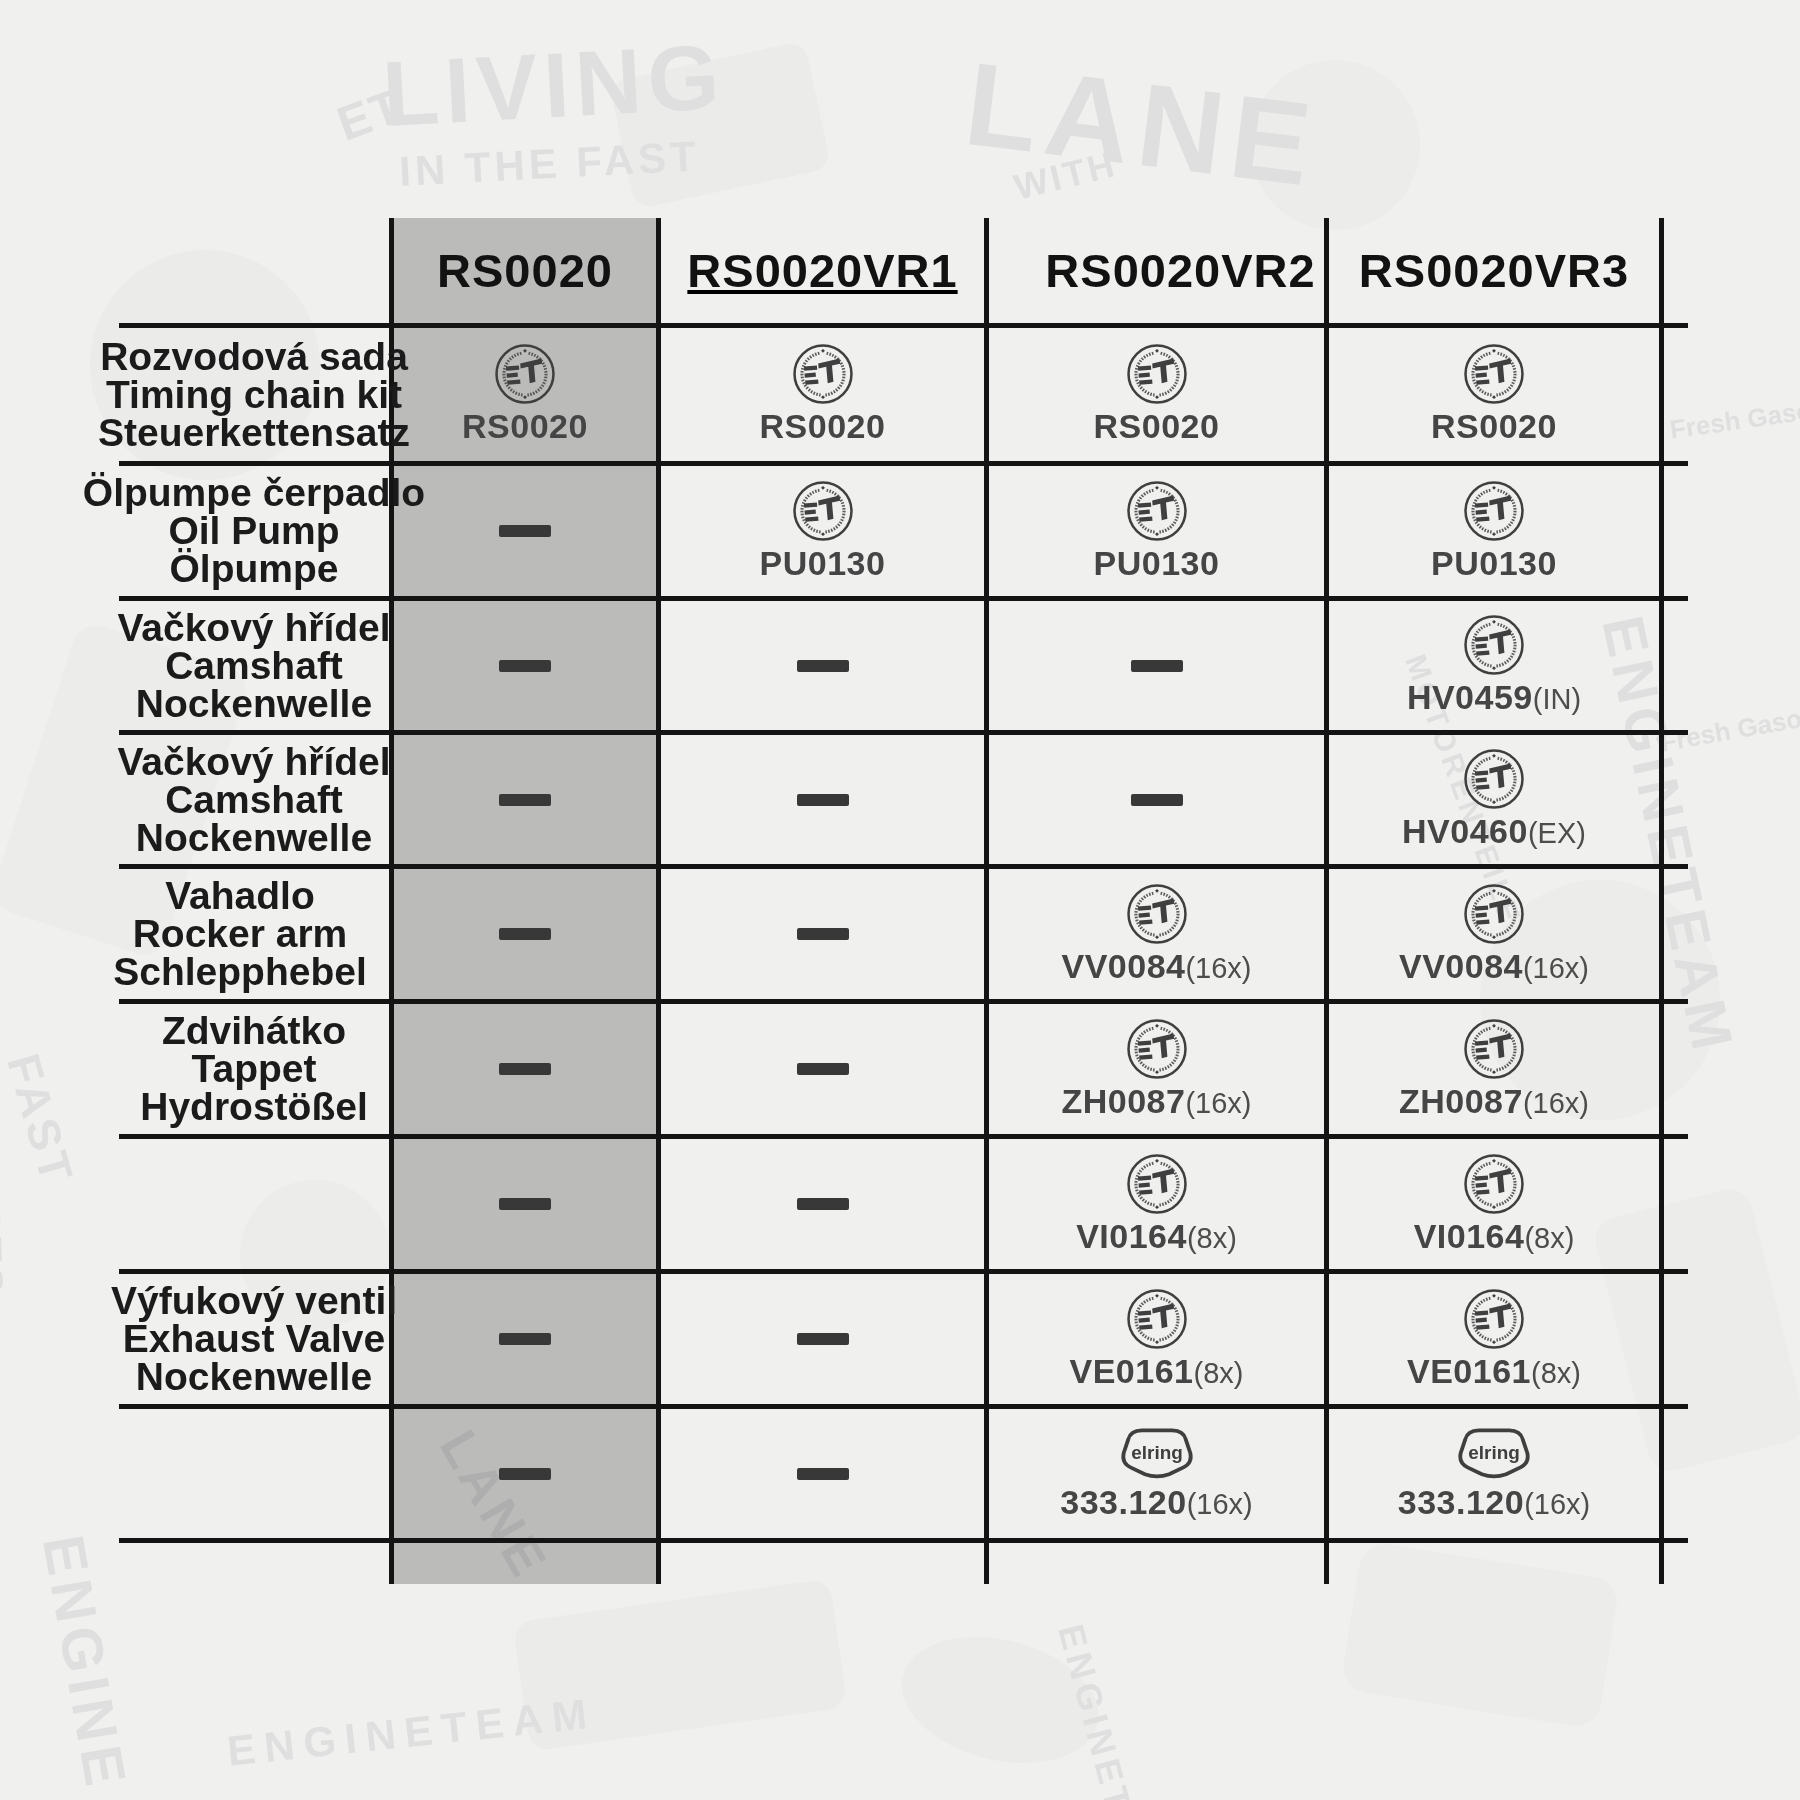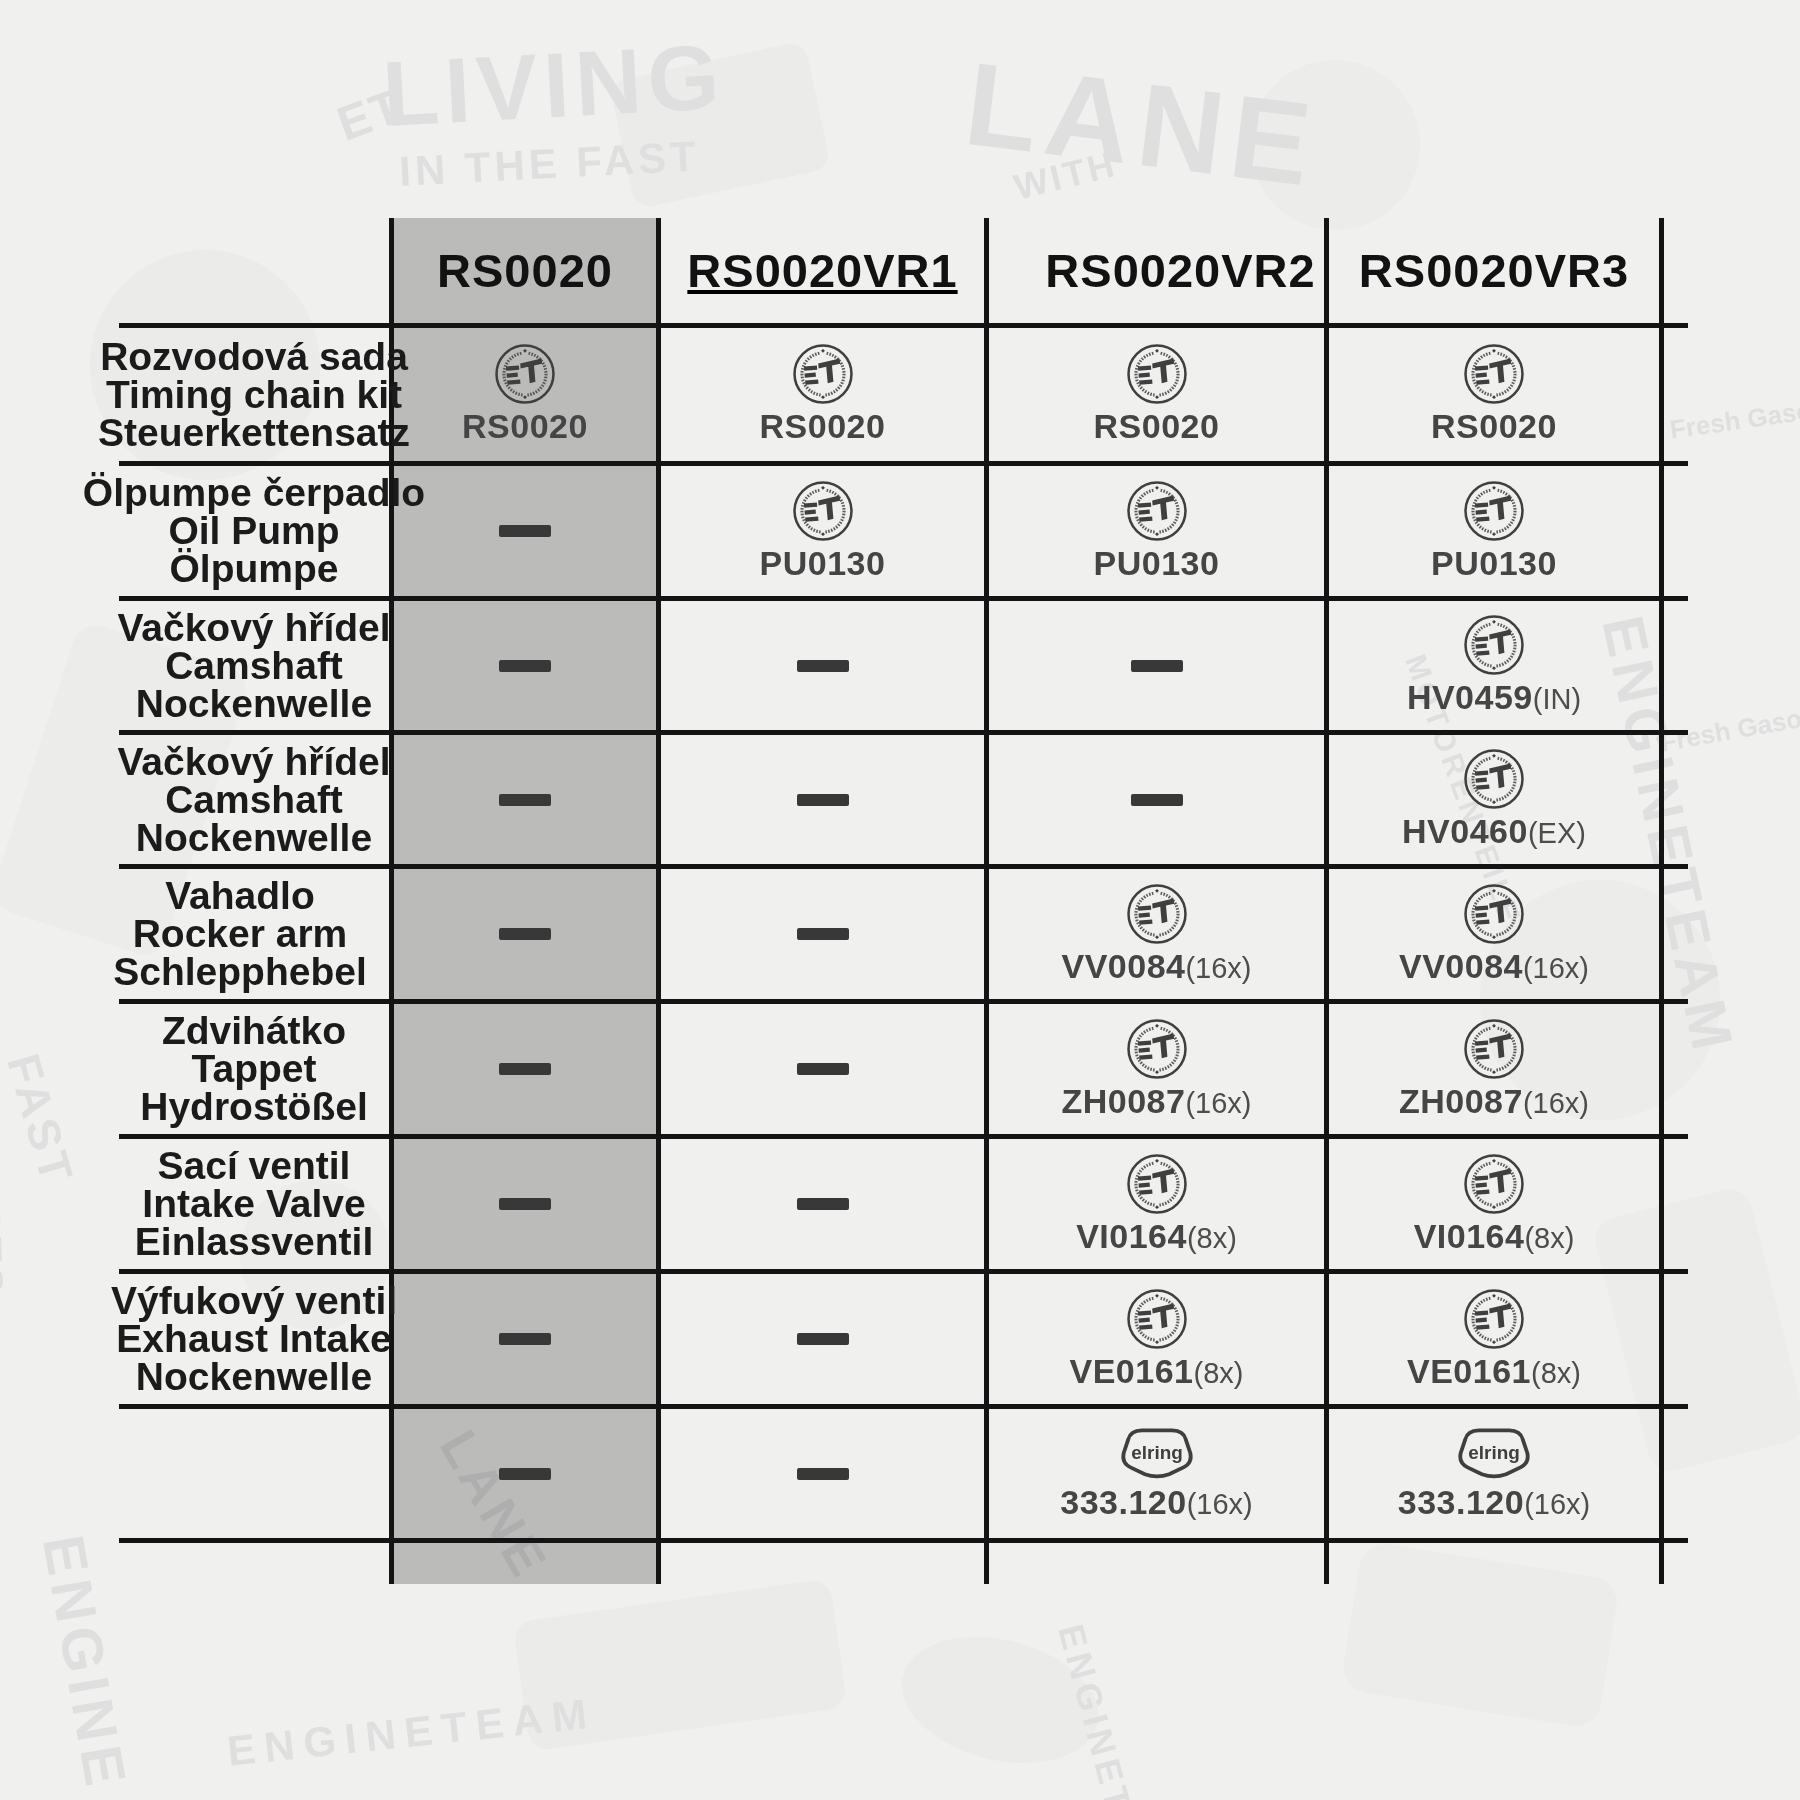--- a/index.html
+++ b/index.html
@@ -238,46 +238,41 @@
         <use href="#et-logo"></use>
       </svg>
       <div class="part-line"><span class="pn">ZH0087</span><span class="sfx">(16x)</span></div>
     </div>
     <div class="cell" style="left: 1329px; top: 1004px; width: 330px; height: 130px;">
       <svg class="logo-et">
         <use href="#et-logo"></use>
       </svg>
       <div class="part-line"><span class="pn">ZH0087</span><span class="sfx">(16x)</span></div>
     </div>
-    <div class="cell" style="left: 119px; top: 1139px; width: 270px; height: 130px;">
-      <div class="lbl-line">Sací ventil</div>
-      <div class="lbl-line">Intake Valve</div>
-      <div class="lbl-line">Einlassventil</div>
-    </div>
     <div class="cell" style="left: 394px; top: 1139px; width: 262px; height: 130px;">
       <div class="dash"></div>
     </div>
     <div class="cell" style="left: 661px; top: 1139px; width: 323px; height: 130px;">
       <div class="dash"></div>
     </div>
     <div class="cell" style="left: 989px; top: 1139px; width: 335px; height: 130px;">
       <svg class="logo-et">
         <use href="#et-logo"></use>
       </svg>
       <div class="part-line"><span class="pn">VI0164</span><span class="sfx">(8x)</span></div>
     </div>
     <div class="cell" style="left: 1329px; top: 1139px; width: 330px; height: 130px;">
       <svg class="logo-et">
         <use href="#et-logo"></use>
       </svg>
       <div class="part-line"><span class="pn">VI0164</span><span class="sfx">(8x)</span></div>
     </div>
     <div class="cell" style="left: 119px; top: 1274px; width: 270px; height: 130px;">
       <div class="lbl-line">Výfukový ventil</div>
-      <div class="lbl-line">Exhaust Intake</div>
+      <div class="lbl-line">Exhaust Valve</div>
       <div class="lbl-line">Nockenwelle</div>
     </div>
     <div class="cell" style="left: 394px; top: 1274px; width: 262px; height: 130px;">
       <div class="dash"></div>
     </div>
     <div class="cell" style="left: 661px; top: 1274px; width: 323px; height: 130px;">
       <div class="dash"></div>
     </div>
     <div class="cell" style="left: 989px; top: 1274px; width: 335px; height: 130px;">
       <svg class="logo-et">

